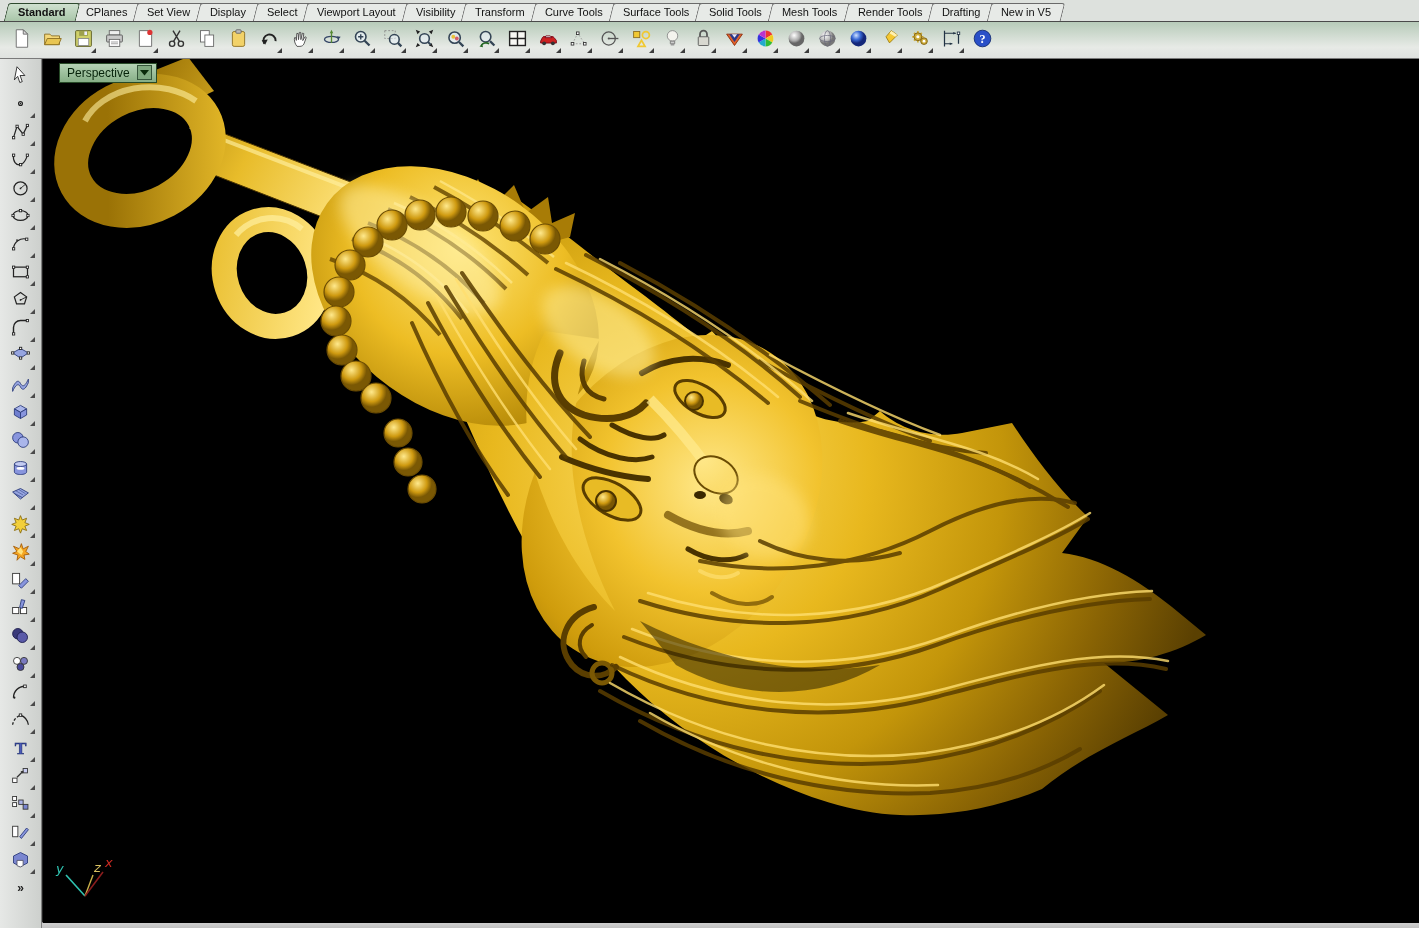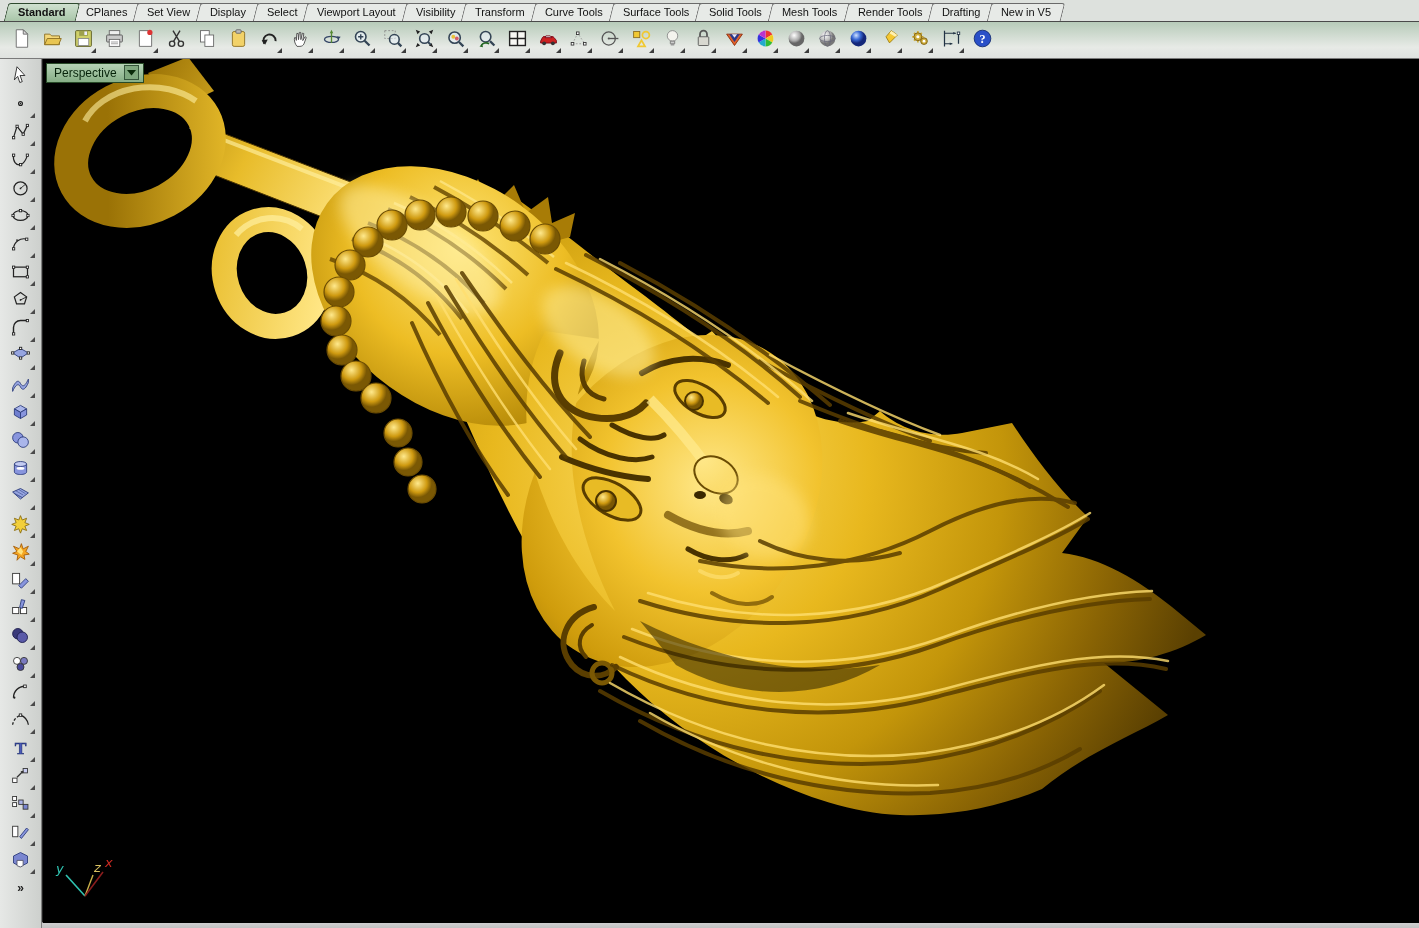--- a/index.html
+++ b/index.html
@@ -26,21 +26,21 @@
   .main{display:flex;height:871px;}
   .sidebar{width:43px;background:linear-gradient(90deg,#e6e8e6,#cdd0cd);
            border-right:1px solid #808080;display:flex;flex-direction:column;
            align-items:center;padding-top:4px;}
   .sbtn{position:relative;width:32px;height:28px;display:flex;align-items:center;justify-content:center;}
   .sbtn.flyout::after{content:"";position:absolute;right:2px;bottom:1px;
         border-left:5px solid transparent;border-bottom:5px solid #4a4a4a;}
   .sidebar-expand{margin-top:6px;font-size:12px;font-weight:bold;color:#222;cursor:pointer;}
   .viewport-col{flex:1;display:flex;flex-direction:column;}
   .viewport{position:relative;width:1376px;height:864px;background:#000;border-left:1px solid #222;}
-  .viewport-label{position:absolute;left:3px;top:4px;display:flex;align-items:center;z-index:5;
+  .viewport-label{position:absolute;left:16px;top:4px;display:flex;align-items:center;z-index:5;
         background:linear-gradient(#b5d2b5,#86ae86);border:1px solid #274a27;
         font-size:12px;color:#06230a;padding:1px 4px 2px 7px;cursor:pointer;}
   .viewport-label .arrowbox{margin-left:7px;width:13px;height:13px;background:#7fa87f;
         border:1px solid #35553a;display:flex;align-items:center;justify-content:center;}
   .viewport-label .arrowbox svg{display:block;}
   .statusbar-edge{height:7px;background:linear-gradient(#cfcfcf,#bdbdbd);border-top:1px solid #8a8a8a;}
   svg.scene{position:absolute;left:0;top:0;}
   text.axis{font-family:"DejaVu Sans",sans-serif;font-style:italic;font-size:13px;}
 </style>
 </head>

